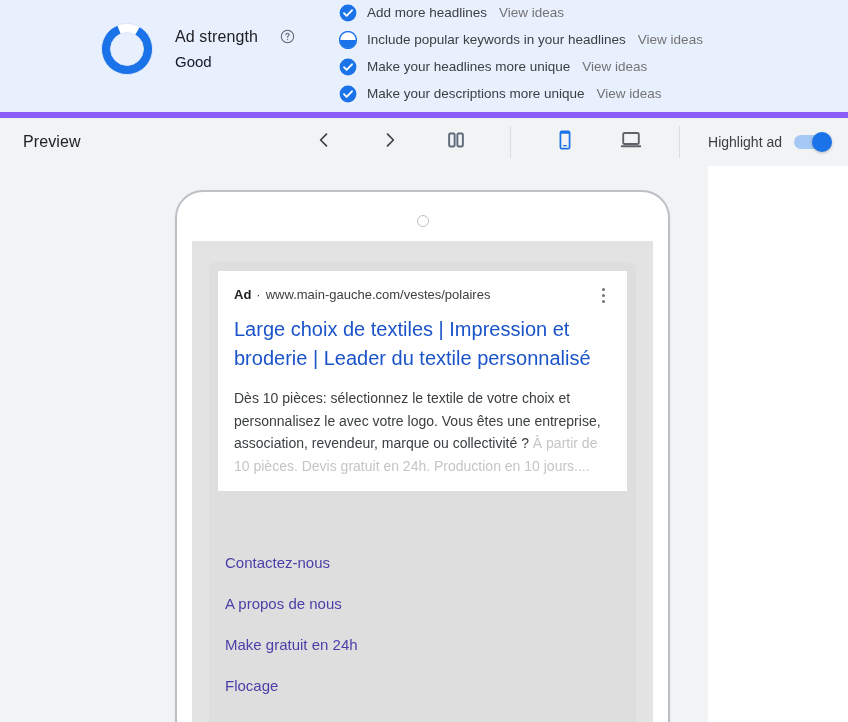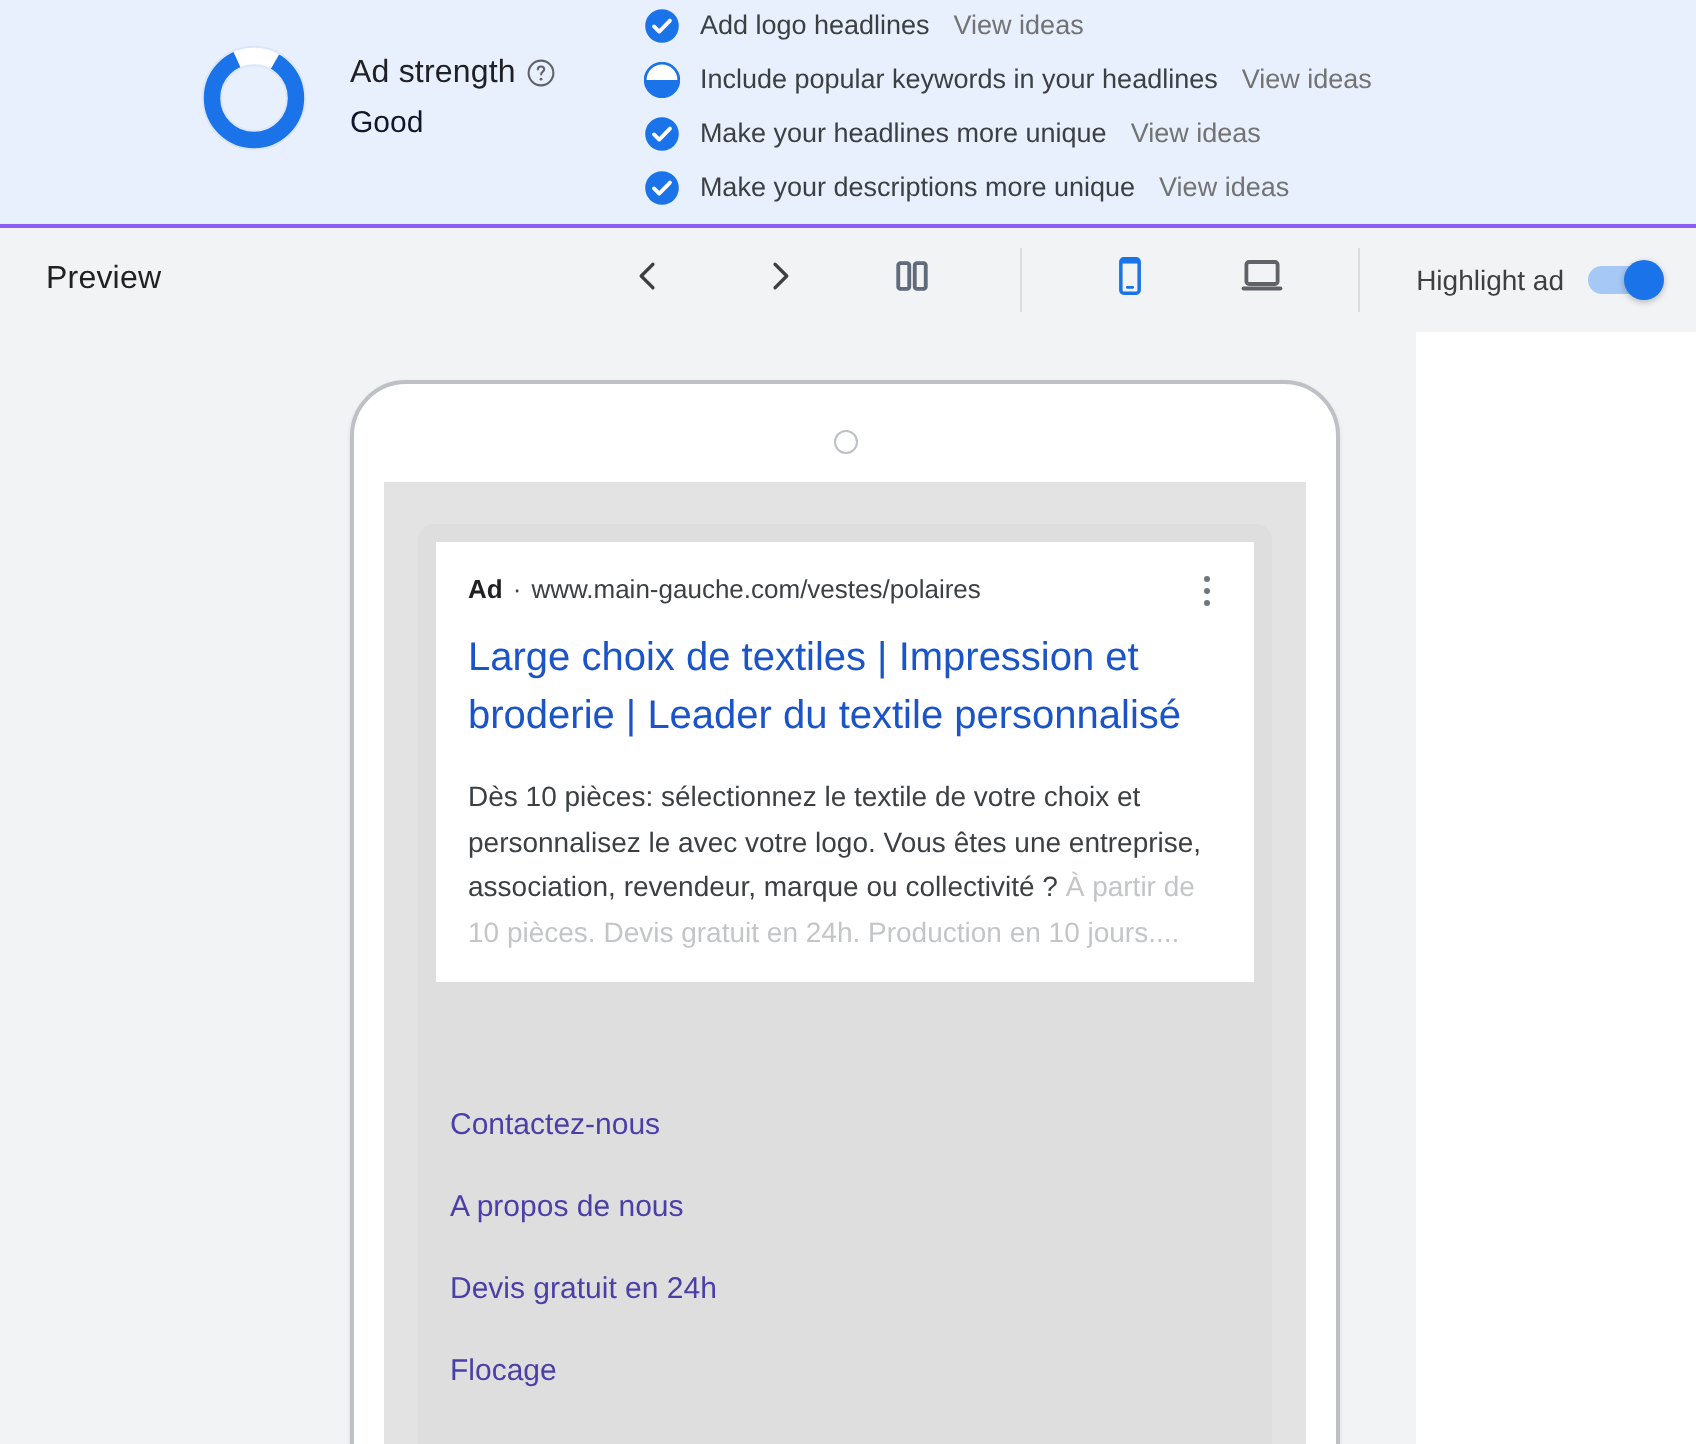--- a/index.html
+++ b/index.html
@@ -23,21 +23,21 @@
   .strength-left {
     display:flex; align-items:center;
     padding-left:99px; padding-top:21px;
     flex:0 0 auto;
   }
   .donut {
     position:relative; width:56px; height:56px; flex:0 0 auto;
   }
   .donut svg { display:block; }
   .strength-text { margin-left:20px; }
-  .strength-title-row { display:flex; align-items:center; gap:5px; }
+  .strength-title-row { display:flex; align-items:center; gap:22px; }
   .strength-title {
     font-size:16px; color:#202124; font-weight:400; letter-spacing:.1px;
     line-height:20px;
   }
   .help-icon { width:15px; height:15px; display:block; }
   .strength-value {
     font-size:15px; color:#0f172a; line-height:20px; margin-top:5px;
   }
 
   
@@ -54,21 +54,21 @@
   }
   .check-link {
     font-size:13.5px; color:#737373; line-height:18px;
     margin-left:12px; white-space:nowrap; cursor:pointer;
   }
 
   
   .preview-bar {
     position:absolute; left:0; top:112px; width:848px; height:54px;
     background:#f1f3f4;
-    border-top:2px solid #8b5cf6;
+    border-top:6px solid #8b5cf6;
     display:flex; align-items:center;
   }
   .preview-title {
     font-size:16px; color:#202124; letter-spacing:.1px;
     margin-left:23px; line-height:22px;
   }
   .bar-spacer { flex:1 1 auto; }
   .bar-controls { display:flex; align-items:center; height:100%;gap:12px; }
   .icon-btn {
     width:40px; height:40px; display:flex; align-items:center; justify-content:center;
@@ -189,21 +189,21 @@
 
     <div class="checklist">
 
       <div class="check-row">
         <span class="check-ico">
           <svg width="18" height="18" viewBox="0 0 18 18">
             <circle cx="9" cy="9" r="8.4" fill="#1a73e8"></circle>
             <path d="M5 9.2l2.6 2.6L13 6.3" fill="none" stroke="#ffffff" stroke-width="1.9" stroke-linecap="round" stroke-linejoin="round"></path>
           </svg>
         </span>
-        <span class="check-label">Add logo headlines</span>
+        <span class="check-label">Add more headlines</span>
         <span class="check-link">View ideas</span>
       </div>
 
       <div class="check-row">
         <span class="check-ico">
           <svg width="18" height="18" viewBox="0 0 18 18">
             <circle cx="9" cy="9" r="8.4" fill="#ffffff" stroke="#1a73e8" stroke-width="1.4"></circle>
             <path d="M0.9 9a8.1 8.1 0 0 0 16.2 0z" fill="#1a73e8"></path>
           </svg>
         </span>
@@ -326,21 +326,21 @@
 
             <div class="ad-desc">
               <span>Dès 10 pièces: sélectionnez le textile de votre choix et personnalisez le avec votre logo. Vous êtes une entreprise, association, revendeur, marque ou collectivité ? </span><span class="faded">À partir de 10 pièces. Devis gratuit en 24h. Production en 10 jours....</span>
             </div>
 
           </div>
 
           <div class="sitelinks" style="top:273px;">
             <div class="sitelink" style="margin-top:18px;">Contactez-nous</div>
             <div class="sitelink" style="margin-top:21px;">A propos de nous</div>
-            <div class="sitelink" style="margin-top:21px;">Devis gratuit en 24h</div>
+            <div class="sitelink" style="margin-top:21px;">Make gratuit en 24h</div>
             <div class="sitelink" style="margin-top:21px;">Flocage</div>
 
           </div>
 
         </div>
       </div>
     </div>
 
   </div>
 </div>

